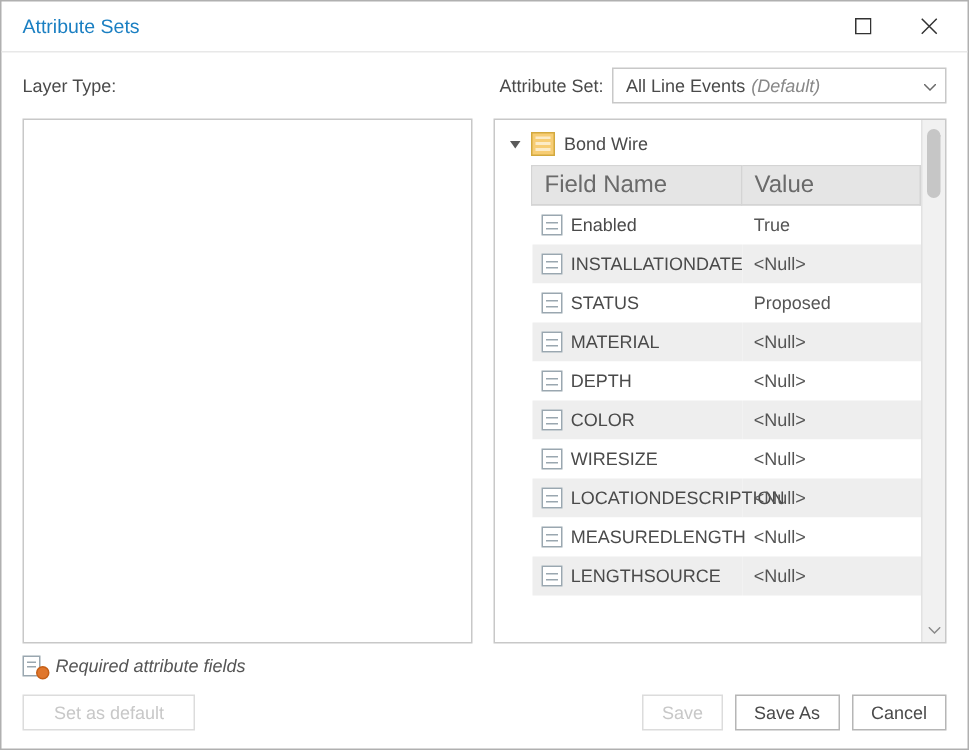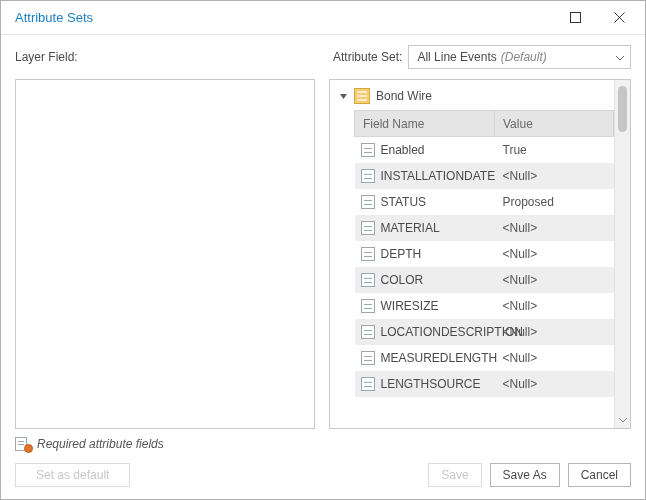--- a/index.html
+++ b/index.html
@@ -140,21 +140,21 @@
     text-align: left;
     padding: 0;
     height: 26px;
     font-weight: normal;
   }
   .grid thead th {
     background: #e5e5e5;
     color: #6a6a6a;
     padding-left: 8px;
     border: 1px solid #d4d4d4;
-    font-size: 12px;
+    font-size: 16px;
   }
   .grid tbody tr:nth-child(even) td { background: #eeeeee; }
   .grid tbody tr:nth-child(odd) td { background: #ffffff; }
   .grid td.name-cell { display:flex; align-items:center; gap:6px; padding-left:6px; height:26px; }
   .grid td.value-cell { padding-left:8px; color:#555; }
   .field-icon {
     width:14px; height:14px;
     border:1px solid #9aa7b0;
     background:#fff;
     position:relative;
@@ -249,21 +249,21 @@
             <path d="M0.5 0.5 L10.5 10.5 M10.5 0.5 L0.5 10.5" stroke-width="1"></path>
           </svg>
       </div>
     </div>
   </div>
 
   <div class="content">
 
     <div class="row-top">
       <div class="field-group left">
-        <span class="label">Layer Field:</span>
+        <span class="label">Layer Type:</span>
       </div>
       <div class="field-group right">
         <span class="label">Attribute Set:</span>
         <div class="combo">
           <span class="combo-text">All Line Events</span>
           <span class="default-suffix">(Default)</span>
           <span class="caret">
             <svg width="8" height="5" viewBox="0 0 8 5">
                 <path d="M0 0 L4 4 L8 0" fill="none" stroke="#6a6a6a"></path>
               </svg>

